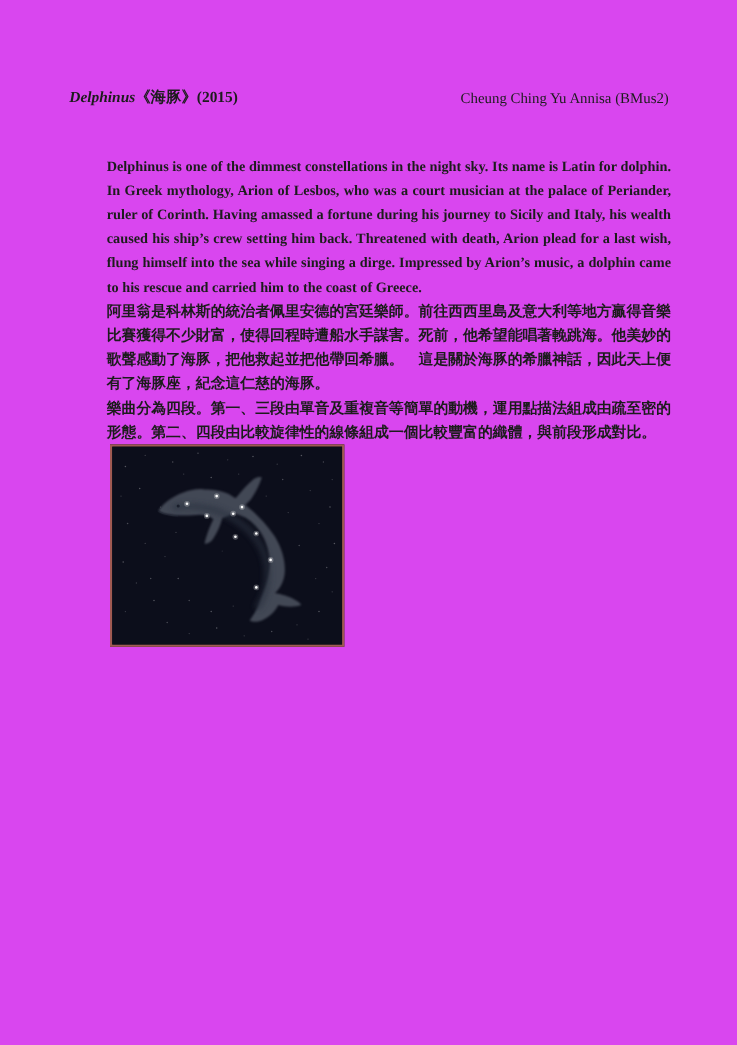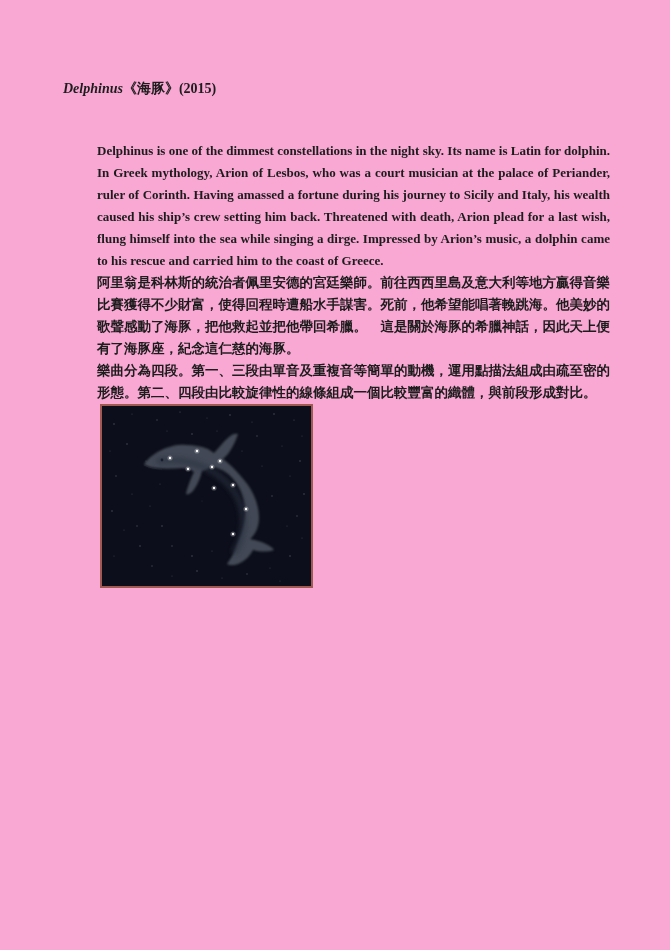--- a/index.html
+++ b/index.html
@@ -1,19 +1,19 @@
 <!DOCTYPE html>
 <html><head>
 <meta charset="utf-8">
 <style>
   html,body { margin:0; padding:0; background:#ffffff; }
   .page {
     position:relative;
     width:670px; height:950px;
-    background:#f9a8d4;
+    background:#d946ef;
     color:#1c1c1c;
     font-family:"Liberation Serif", serif;
     overflow:hidden;
   }
   .header {
     position:absolute; top:80px; left:63px; right:62px;
     display:flex; justify-content:space-between; align-items:flex-start;
   }
   .doc-title { font-size:14px; font-weight:700; white-space:nowrap; }
   .doc-title .latin { font-style:italic; }
@@ -42,20 +42,21 @@
 </head>
 <body>
 
 <div class="page">
 
   <div class="header">
     <div class="doc-title">
       <span class="latin">Delphinus</span><span class="cjk">《海豚》</span><span class="year">(2015)</span>
     </div>
     <div class="author-block">
+      <div>Cheung Ching Yu Annisa (BMus2)</div>
     </div>
   </div>
 
   <div class="content">
     <p class="para en mb16">Delphinus is one of the dimmest constellations in the night sky. Its name is Latin for dolphin. In Greek mythology, Arion of Lesbos, who was a court musician at the palace of Periander, ruler of Corinth. Having amassed a fortune during his journey to Sicily and Italy, his wealth caused his ship’s crew setting him back. Threatened with death, Arion plead for a last wish, flung himself into the sea while singing a dirge. Impressed by Arion’s music, a dolphin came to his rescue and carried him to the coast of Greece.</p>
     <p class="para zh mb16">阿里翁是科林斯的統治者佩里安德的宮廷樂師。前往西西里島及意大利等地方贏得音樂比賽獲得不少財富，使得回程時遭船水手謀害。死前，他希望能唱著輓跳海。他美妙的歌聲感動了海豚，把他救起並把他帶回希臘。　這是關於海豚的希臘神話，因此天上便有了海豚座，紀念這仁慈的海豚。</p>
     <p class="para zh mb26">樂曲分為四段。第一、三段由單音及重複音等簡單的動機，運用點描法組成由疏至密的形態。第二、四段由比較旋律性的線條組成一個比較豐富的織體，與前段形成對比。</p>
 
     <div class="figure">
       <svg width="209" height="180" viewBox="0 0 209 180" xmlns="http://www.w3.org/2000/svg">

